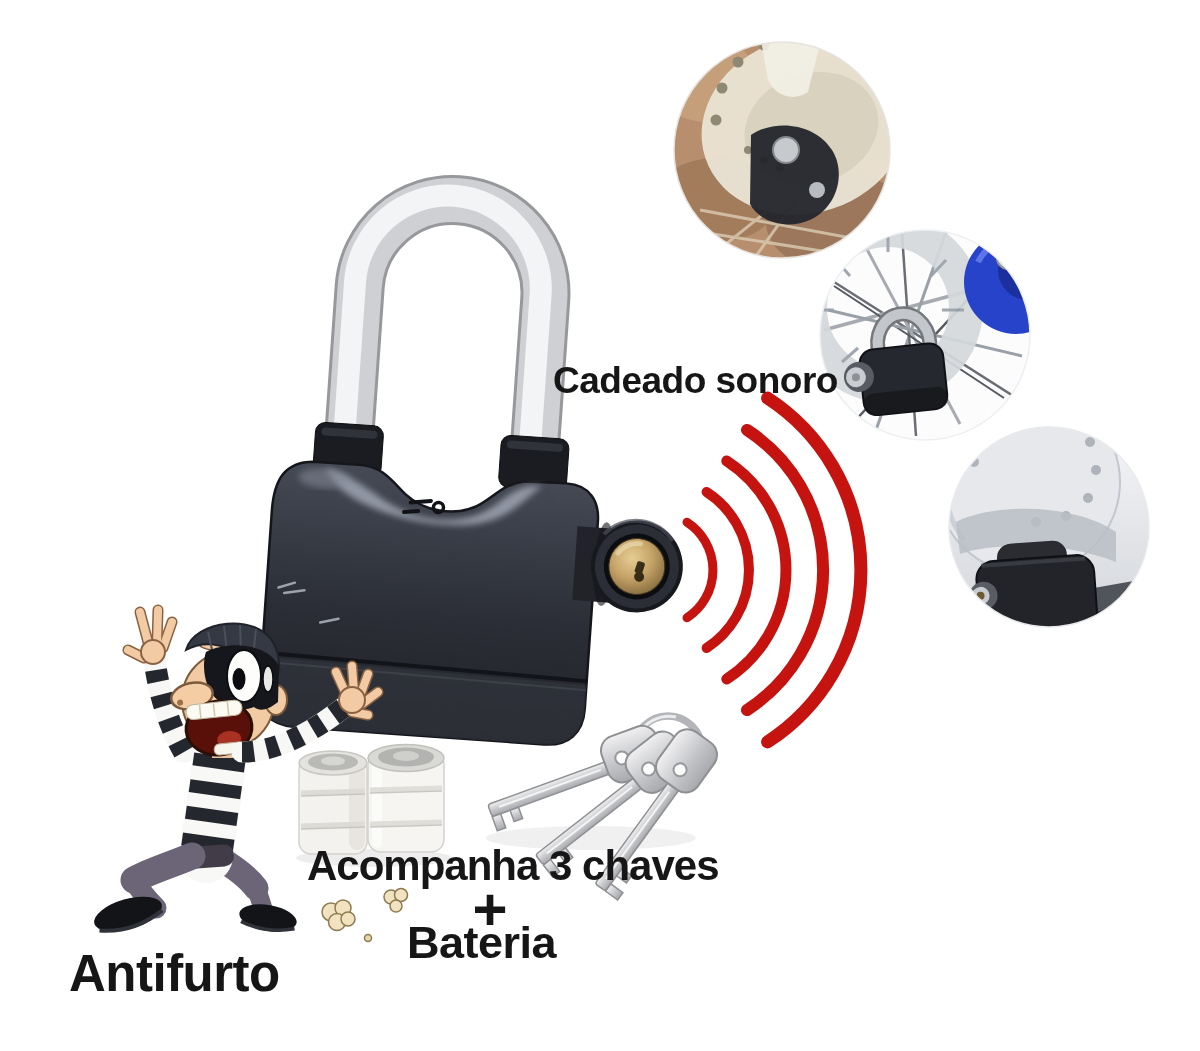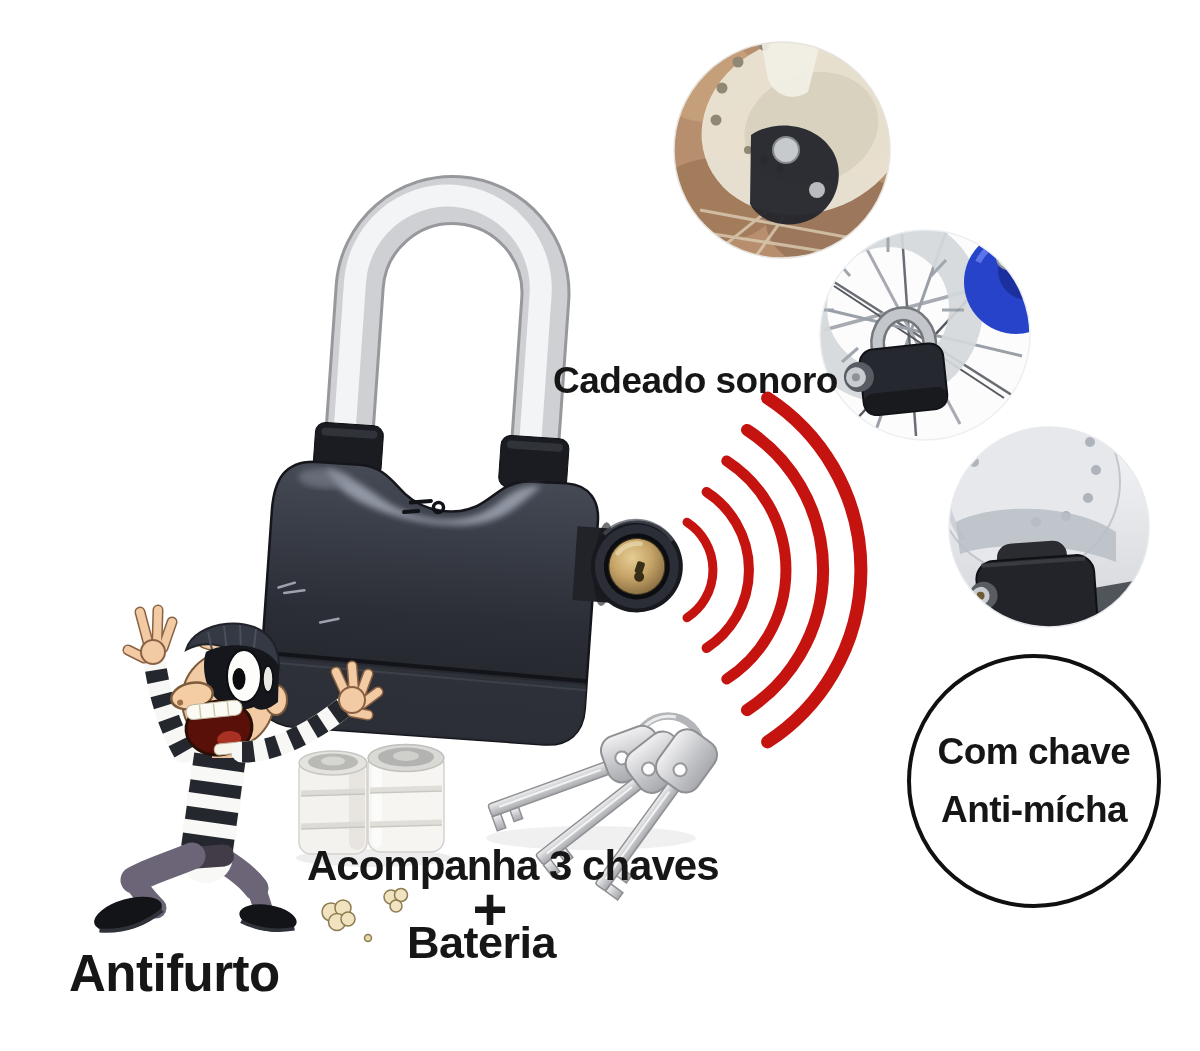--- a/index.html
+++ b/index.html
@@ -392,18 +392,14 @@
     <circle cx="352" cy="938" r="3.5" fill="#e8d7ae"></circle>
   </g>
 </svg>
 
 <div class="t" id="product-title">Cadeado sonoro</div>
 <div class="t" id="includes">Acompanha 3 chaves</div>
 <div class="t" id="plus">+</div>
 <div class="t" id="antifurto">Antifurto</div>
 <div class="t" id="battery">Bateria</div>
 
-<div id="badge">
-  <div>Com chave</div>
-  <div>Anti-mícha</div>
+
 </div>
 
-</div>
-
 </body></html>

